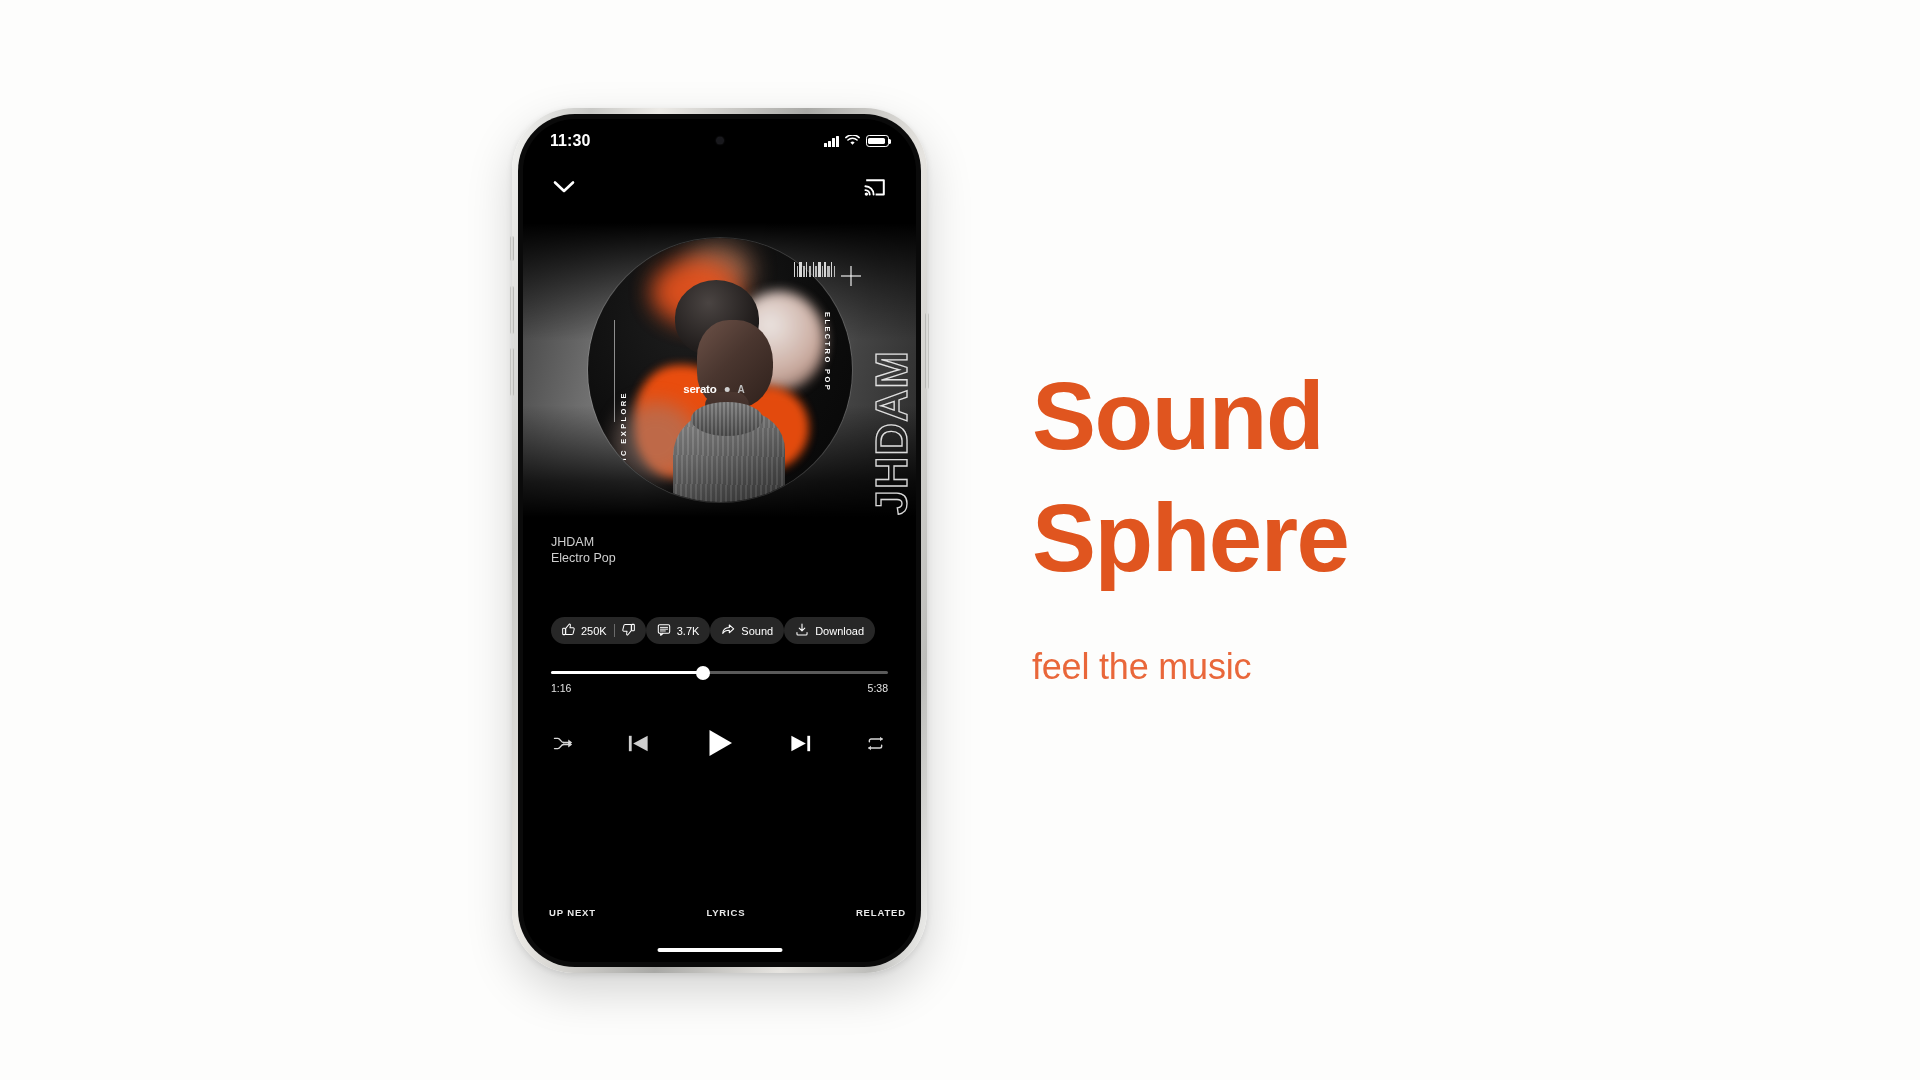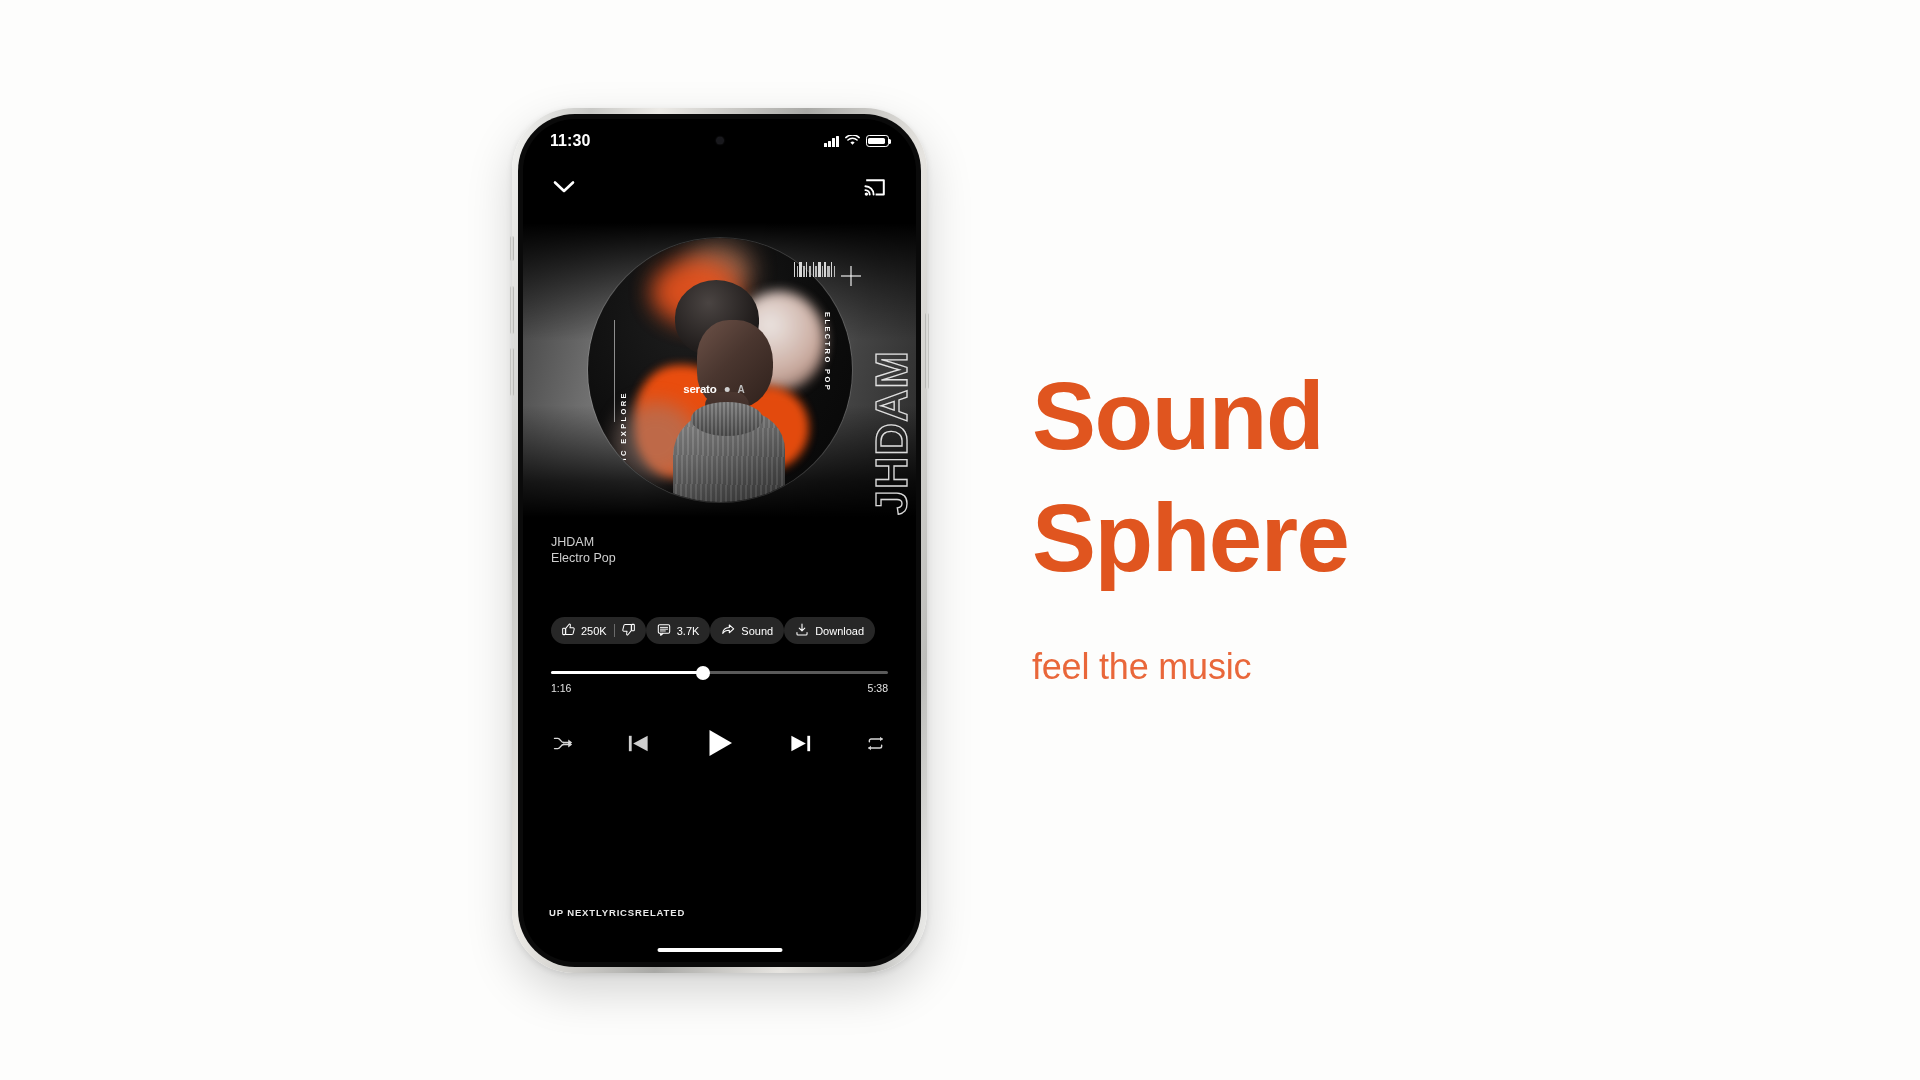--- a/index.html
+++ b/index.html
@@ -215,21 +215,21 @@
   
   #player-controls {
     position:absolute; top:608px; left:30px; right:30px;
     display:flex; align-items:center; justify-content:space-between;
   }
   .ctrl { display:flex; align-items:center; justify-content:center; cursor:pointer; }
 
   
   #bottom-tabs {
     position:absolute; bottom:44px; left:26px; right:10px;
-    display:flex; justify-content:flex-start; align-items:center;
+    display:flex; justify-content:space-between; align-items:center;gap:26px;
   }
   .tab { color:#e9e9e9; font-size:9.5px; font-weight:700; letter-spacing:.85px; cursor:pointer; }
   #home-indicator {
     position:absolute; bottom:10px; left:50%; transform:translateX(-50%);
     width:125px; height:4.5px; border-radius:3px; background:#fff;
   }
 
   
   #branding { position:absolute; left:1032px; top:368px; width:520px; }
   #brand-line1, #brand-line2 {

